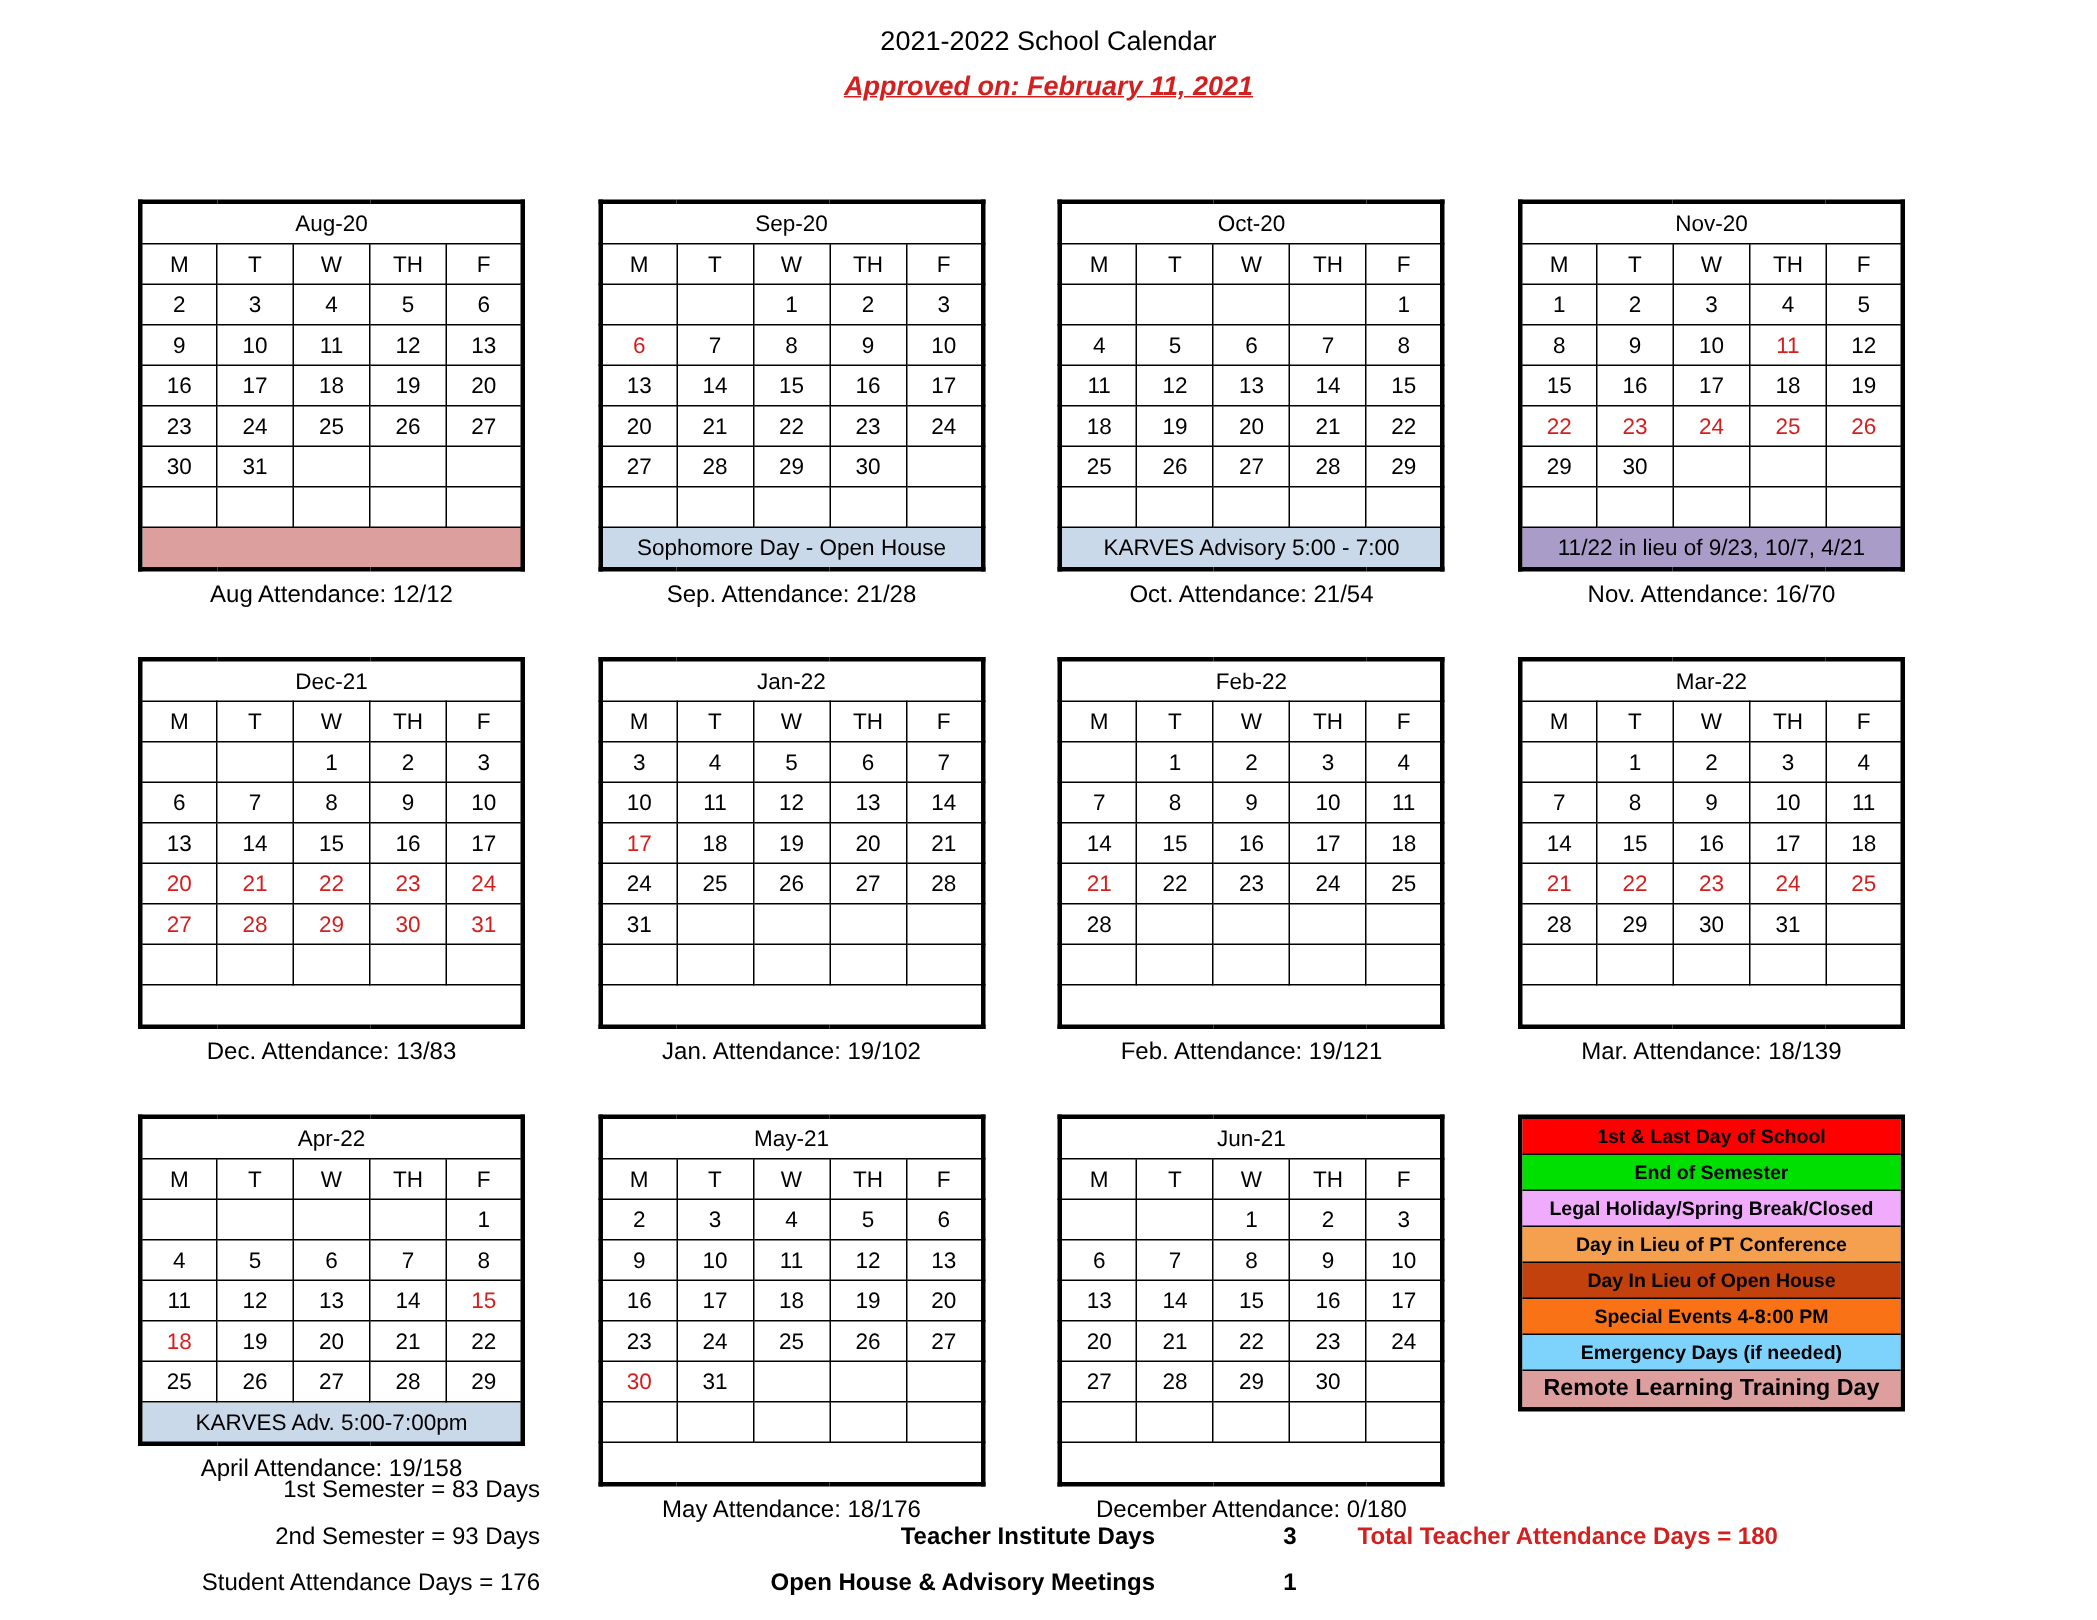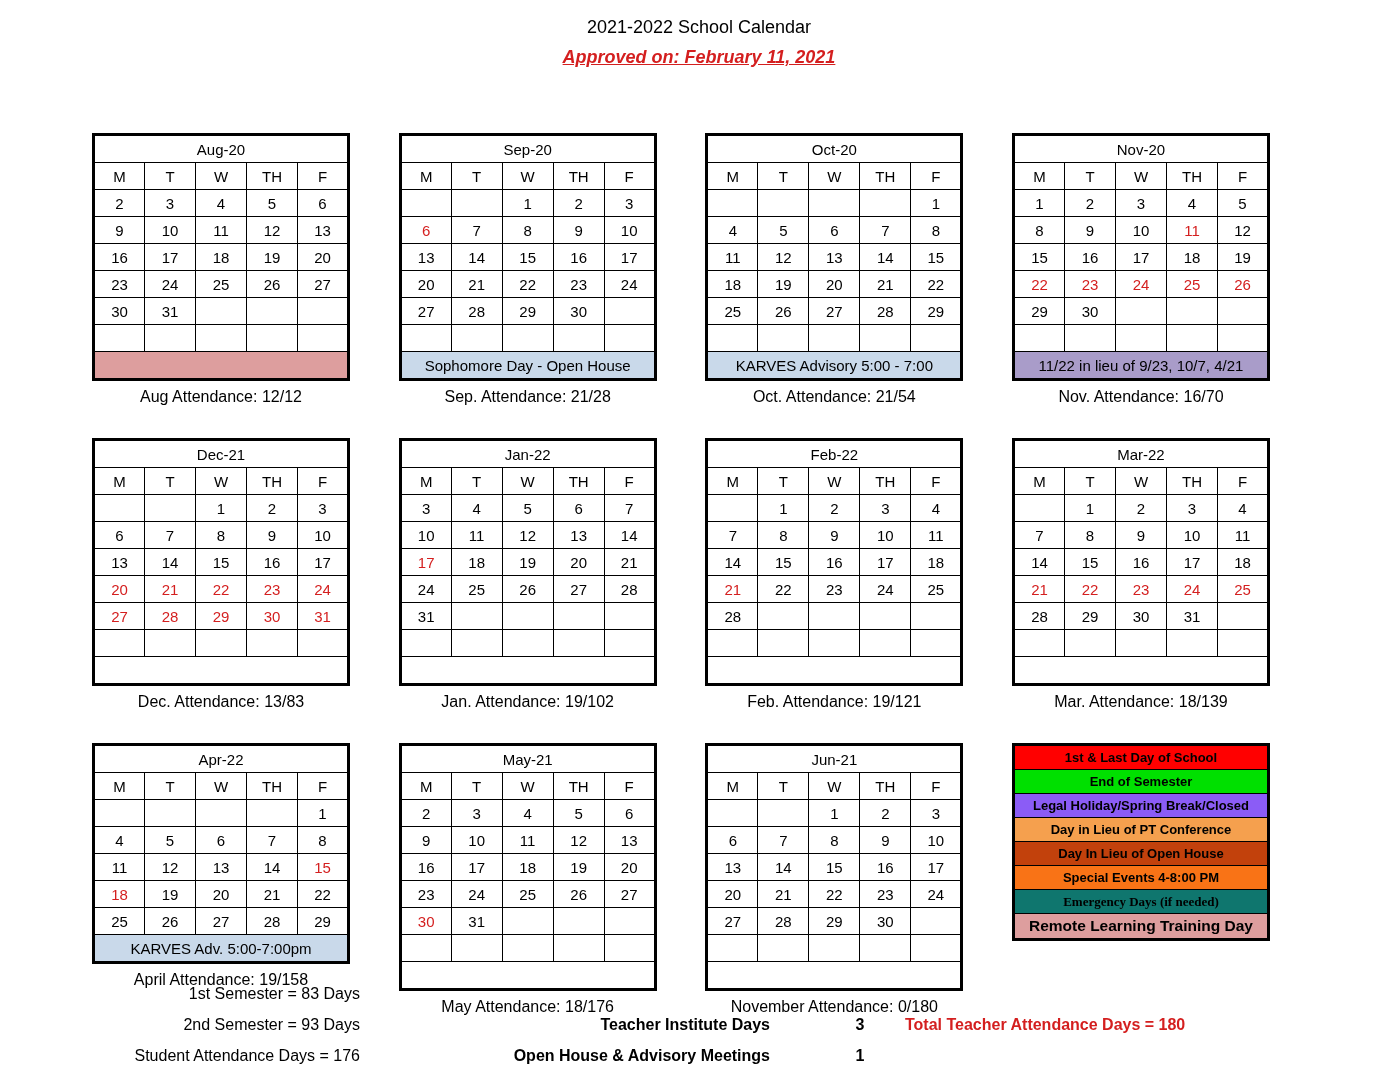--- a/index.html
+++ b/index.html
@@ -131,26 +131,26 @@
     text-align: center;
     font-size: 13px;
     font-weight: bold;
     white-space: nowrap;
     overflow: hidden;
     box-sizing: border-box;
   }
   .legend-item:last-child { border-bottom: none; }
   .lg-red    { background: #FF0000; }
   .lg-green  { background: #00E000; }
-  .lg-yellow { background: #8b5cf6; }
+  .lg-yellow { background: #f0abfc; }
   .lg-blue   { background: #5B8FC9; }
   .lg-orange { background: #F5A04E; }
   .lg-purple { background: #c2410c; }
   .lg-ltblue { background: #f97316; }
-  .lg-tan    { background: #0f766e; font-family: Liberation Serif, serif; }
+  .lg-tan    { background: #7dd3fc; }
   .lg-pink   { background: #DD9E9E; font-size: 15.5px; }
 
   
   .footer {
     position: absolute;
     left: 0;
     top: 972px;
     width: 1398px;
     height: 108px;
   }
@@ -874,21 +874,21 @@
               <td class="day "></td>
               <td class="day "></td>
               <td class="day "></td>
               <td class="day "></td>
             </tr>
             <tr>
               <td class="event-bar bar-none" colspan="5"></td>
             </tr>
           </tbody>
         </table>
-        <div class="attendance">November  Attendance: 0/180</div>
+        <div class="attendance">December  Attendance: 0/180</div>
       </div>
       <div class="month-slot">
         <div class="legend">
           <div class="legend-item lg-red">1st &amp; Last Day of School</div>
           <div class="legend-item lg-green">End of Semester</div>
           <div class="legend-item lg-yellow">Legal Holiday/Spring Break/Closed</div>
           <div class="legend-item lg-orange">Day in Lieu of PT Conference</div>
           <div class="legend-item lg-purple">Day In Lieu of Open House</div>
           <div class="legend-item lg-ltblue">Special Events 4-8:00 PM</div>
           <div class="legend-item lg-tan">Emergency Days (if needed)</div>

